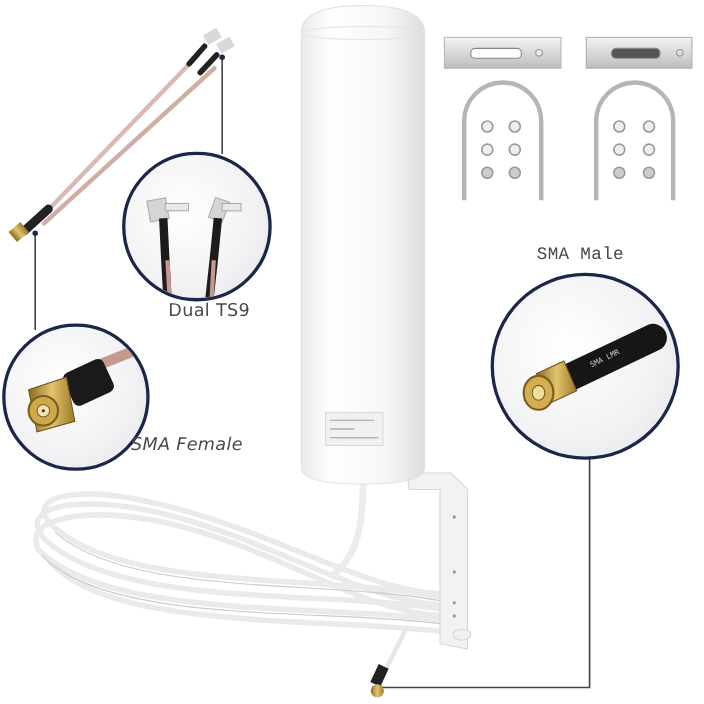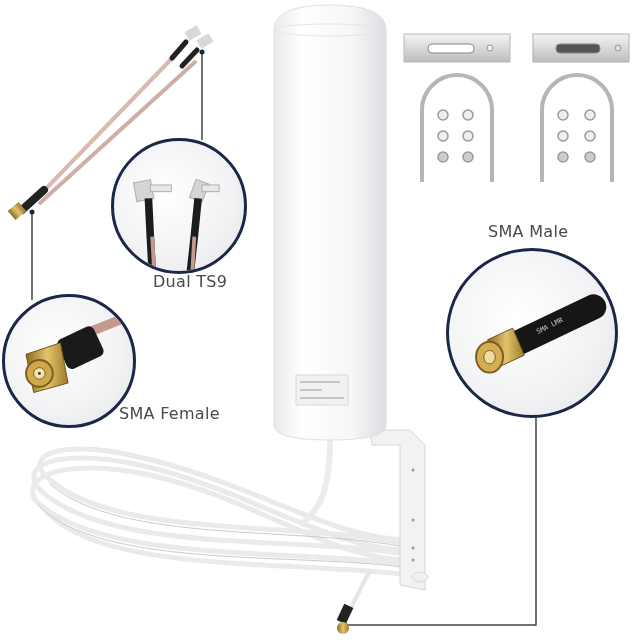--- a/index.html
+++ b/index.html
@@ -134,23 +134,23 @@
   <div class="callout" style="left:2px;top:294px;width:134px;height:134px;">
     <svg viewBox="0 0 134 134">
       <path d="M80 40 L130 20" stroke="#c49a8e" stroke-width="10"></path>
       <rect x="58" y="36" width="42" height="34" rx="6" fill="#1a1a1a" transform="rotate(-25 79 53)"></rect>
       <polygon points="22,60 58,48 66,90 30,100" fill="url(#gold)" stroke="#6e531a"></polygon>
       <circle cx="36" cy="80" r="14" fill="#cfa848" stroke="#7a5d1e" stroke-width="2"></circle>
       <circle cx="36" cy="80" r="6" fill="#f3e3b0" stroke="#7a5d1e"></circle>
       <circle cx="36" cy="80" r="1.5" fill="#333"></circle>
     </svg>
   </div>
-  <div class="label" style="left:119px;top:404px;">SMA Female</div>
+  <div class="label" style="left:119px;top:394px;font-style:italic;">SMA Female</div>
 
-  <div class="label" style="left:488px;top:222px;">SMA Male</div>
+  <div class="label" style="left:488px;top:222px;font-family:Liberation Mono, monospace;">SMA Male</div>
   <div class="callout" style="left:446px;top:248px;width:172px;height:170px;">
     <svg viewBox="0 0 172 170">
       <path d="M70 96 L150 58" stroke="#161616" stroke-width="26" stroke-linecap="round"></path>
       <polygon points="40,92 66,80 78,108 52,120" fill="url(#gold)" stroke="#6e531a"></polygon>
       <ellipse cx="42" cy="110" rx="14" ry="16" fill="#d4ae52" stroke="#7a5d1e" stroke-width="2"></ellipse>
       <ellipse cx="42" cy="110" rx="6" ry="7" fill="#f0dc9c" stroke="#7a5d1e"></ellipse>
       <text x="92" y="86" fill="#cccccc" font-size="7" font-family="DejaVu Sans Mono, monospace" transform="rotate(-26 92 86)">SMA LMR</text>
     </svg>
   </div>
 

